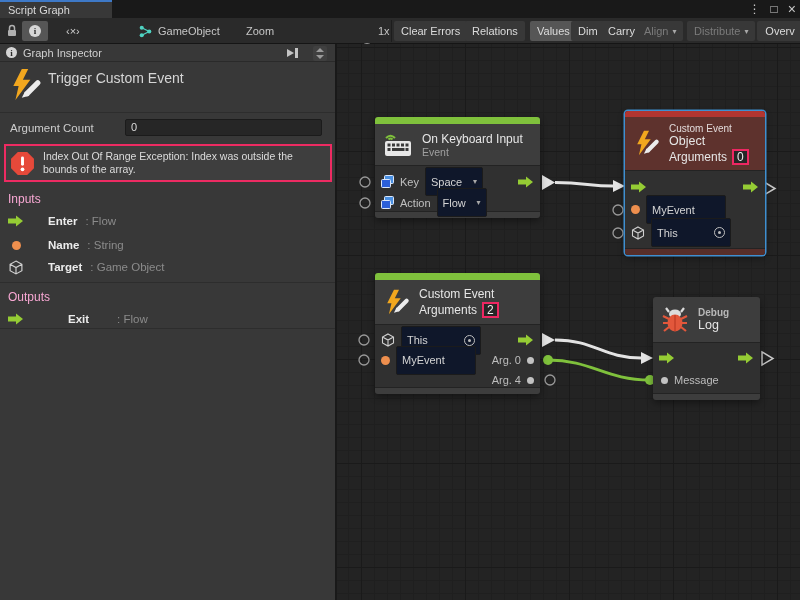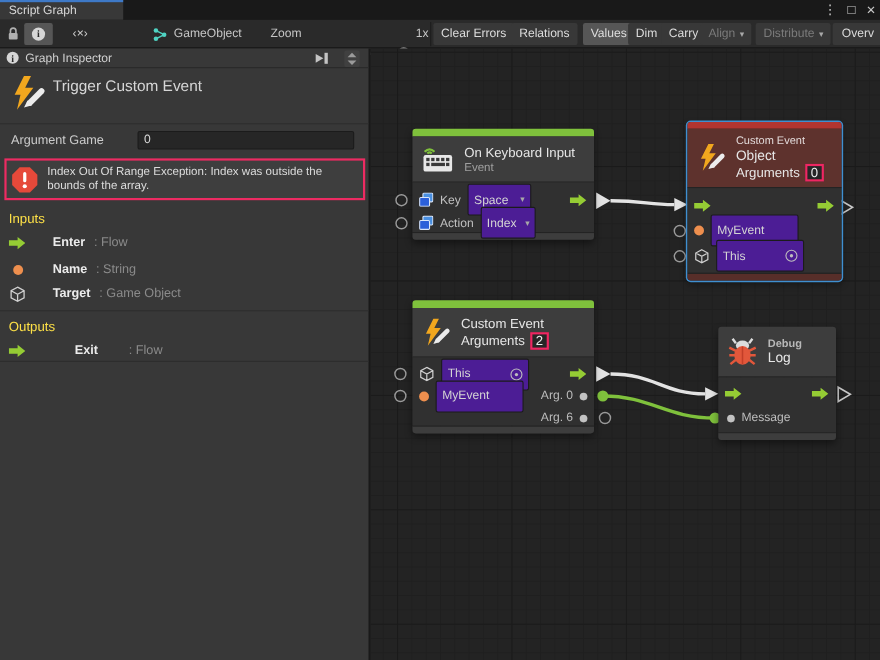--- a/index.html
+++ b/index.html
@@ -44,21 +44,21 @@
   .insp-title-icon{position:absolute;left:8px;top:24px;}
   .insp-title{position:absolute;left:48px;top:26px;font-size:14px;color:#d6d6d6;}
   .divider{position:absolute;left:0;width:335px;height:1px;background:#2d2d2d;}
   .field-label{position:absolute;left:10px;font-size:11.5px;color:#cccccc;}
   .textfield{position:absolute;background:#262626;border:1px solid #1b1b1b;border-radius:2px;
     height:17px;line-height:15px;padding:0 5px;font-size:11px;color:#dadada;}
   .error-box{position:absolute;left:4px;top:100px;width:328px;height:38px;
     border:2px solid #ed2b62;background:#3e3e3e;display:flex;align-items:center;gap:8px;
     padding:2px 4px;}
   .error-text{font-size:10.5px;line-height:13px;color:#dcdcdc;}
-  .section-h{position:absolute;left:8px;font-size:12px;color:#fde047;}
+  .section-h{position:absolute;left:8px;font-size:12px;color:#f9a8d4;}
   .io-row{position:absolute;left:8px;display:flex;align-items:center;gap:8px;height:18px;}
   .io-name{font-size:11.5px;font-weight:bold;color:#ececec;margin-left:16px;}
   .io-type{font-size:11.5px;color:#8b8b8b;}
   .dot{display:inline-block;border-radius:50%;}
   .dot.orange{width:9px;height:9px;background:#ee8f4e;}
   .dot.gray{width:7px;height:7px;background:#c2c2c2;}
   .spinners{display:flex;flex-direction:column;gap:3px;align-items:center;width:14px;}
   .tri-up{width:0;height:0;border-left:4px solid transparent;border-right:4px solid transparent;
     border-bottom:4px solid #9a9a9a;}
   .tri-down{width:0;height:0;border-left:4px solid transparent;border-right:4px solid transparent;
@@ -83,21 +83,21 @@
   .topbar.red{height:6px;background:#b23530;}
   .nheader{background:#3d3d3d;border-bottom:1px solid #232323;display:flex;align-items:center;
     gap:9px;padding:5px 8px;}
   .nheader.maroon{background:#5e322d;}
   .nbody{background:#303030;padding:4px 6px;}
   .nfooter{height:7px;background:#3d3d3d;border-radius:0 0 3px 3px;border-top:1px solid #232323;}
   .nfooter.maroon{background:#572e29;}
   .nrow{display:flex;align-items:center;gap:6px;}
   .n-title{font-size:12px;color:#e6e6e6;}
   .n-sub{font-size:10.5px;color:#a0a0a0;}
-  .dd,.nfield{background:#4c1d95;border:1px solid #1b1b1b;border-radius:2px;height:29px;
+  .dd,.nfield{background:#0f172a;border:1px solid #1b1b1b;border-radius:2px;height:29px;
     display:flex;align-items:center;font-size:11px;color:#d4d4d4;padding:0 5px;gap:4px;}
   .dd{justify-content:space-between;}
   .badge{display:inline-flex;align-items:center;justify-content:center;min-width:11px;
     height:16px;padding:0 3px;background:#262626;border:2px solid #ee2762;
     color:#ececec;font-size:12px;}
   .target-picker{display:inline-flex;width:11px;height:11px;border:1px solid #bfbfbf;
     border-radius:50%;align-items:center;justify-content:center;flex:none;}
   .target-picker i{width:3px;height:3px;border-radius:50%;background:#bfbfbf;}
   .spacer{flex:1;}
   .arg-label{font-size:11px;color:#bdbdbd;}
@@ -182,21 +182,21 @@
     <span class="insp-title-icon">
       <svg width="34" height="34" viewBox="0 0 32 32">
         <polygon points="13,1 5,17 10,17 7,30 21,11 14,11 19,1" fill="#f2a71e"></polygon>
         <path d="M28 14 L18 24" stroke="#ececec" stroke-width="5" stroke-linecap="round"></path>
         <polygon points="16,22 20,26 13,28" fill="#ececec"></polygon>
       </svg>
     </span>
     <div class="insp-title">Trigger Custom Event</div>
     <div class="divider" style="top:68px;"></div>
 
-    <span class="field-label" style="top:78px;">Argument Game</span>
+    <span class="field-label" style="top:78px;">Argument Count</span>
     <span class="textfield" style="left:125px;top:75px;width:197px;">0</span>
 
     <div class="error-box">
       <span style="flex:none;display:flex;">
         <svg width="25" height="25" viewBox="0 0 24 24">
             <polygon points="7.5,1 16.5,1 23,7.5 23,16.5 16.5,23 7.5,23 1,16.5 1,7.5" fill="#e6493a"></polygon>
             <rect x="10.6" y="5.2" width="2.8" height="9" rx="1.4" fill="#fff"></rect>
             <circle cx="12" cy="17.6" r="1.8" fill="#fff"></circle>
           </svg>
       </span>
@@ -307,21 +307,21 @@
               <path d="M0 3.5h8V0.5l7 5.5-7 5.5V8.5H0z" fill="#95cc34"></path>
             </svg>
         </div>
         <div class="nrow" style="height:21px;">
           <svg width="13" height="13" viewBox="0 0 13 13">
               <rect x="3.5" y="0.5" width="9" height="8" rx="1" fill="#4a90e2" stroke="#d9e6fa"></rect>
               <rect x="0.5" y="4.5" width="9" height="8" rx="1" fill="#2b5fd9" stroke="#d9e6fa"></rect>
             </svg>
           <span style="color:#c0c0c0;">Action</span>
           <span class="dd" style="width:50px;">
-            <span>Index</span>
+            <span>Flow</span>
             <span class="caret">▾</span>
           </span>
         </div>
       </div>
       <div class="nfooter"></div>
     </div>
 
     <div class="node selected" style="left:288px;top:67px;width:140px;">
       <div class="topbar red"></div>
       <div class="nheader maroon" style="height:54px;">
@@ -406,21 +406,21 @@
           <span class="dot orange"></span>
           <span class="nfield" style="width:80px;">
             <span>MyEvent</span>
           </span>
           <span class="spacer"></span>
           <span class="arg-label">Arg. 0</span>
           <span class="dot gray"></span>
         </div>
         <div class="nrow" style="height:20px;">
           <span class="spacer"></span>
-          <span class="arg-label">Arg. 6</span>
+          <span class="arg-label">Arg. 4</span>
           <span class="dot gray"></span>
         </div>
       </div>
       <div class="nfooter"></div>
     </div>
 
     <div class="node" style="left:316px;top:253px;width:107px;">
       <div class="nheader" style="height:46px;border-radius:3px 3px 0 0;">
         <svg width="28" height="28" viewBox="0 0 28 28">
           <path d="M8 6 L5 2 M20 6 L23 2" stroke="#dcdcdc" stroke-width="2.2" fill="none"></path>

